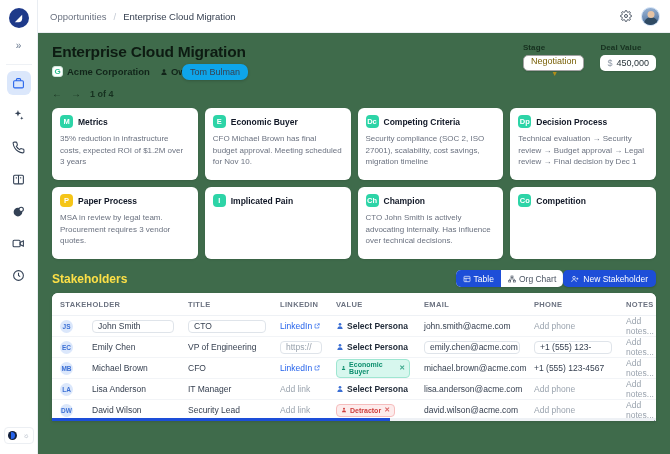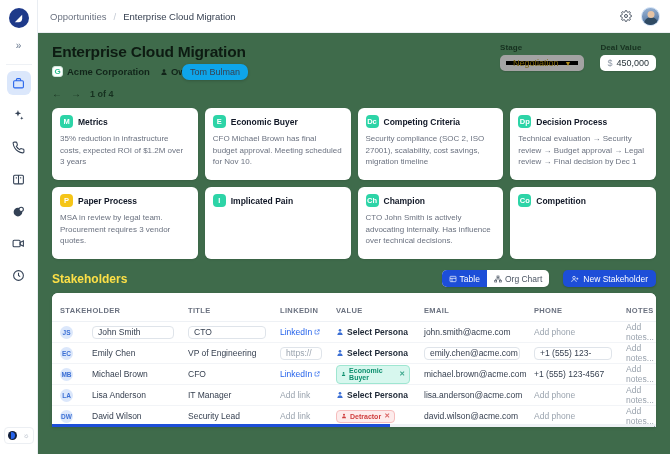--- a/index.html
+++ b/index.html
@@ -105,21 +105,21 @@
   .pager .arw { font-size:10px; }
 
   .hero-right { position:absolute; right:14px; top:10px; display:flex; gap:16px; }
   .field-group { display:flex; flex-direction:column; gap:3px; }
   .field-label { font-size:8px; font-weight:bold; color:#16301f; letter-spacing:.1px; }
   .pill {
     height:16px; border-radius:5px; background:#ffffff;
     display:flex; align-items:center; gap:4px; padding:0 7px; font-size:9px; color:#263238;
     box-shadow:0 1px 1.5px rgba(0,0,0,.12);
   }
-  .pill.stage { background:#000000; border:6px solid #a3a3a3; color:#7a6209; font-weight:normal;}
+  .pill.stage { background:#ffffff; border:1px solid #a3a3a3; color:#7a6209; font-weight:normal;flex-direction:column;}
   .pill .caret { font-size:7px; color:#b08d1a; margin-left:2px;}
   .pill .muted { color:#8b95a3; }
   .pill svg { width:8px;height:8px; color:#6b7280;}
 
   
   .cards { padding:9px 14px 0 14px; display:grid; grid-template-columns:repeat(4,1fr); gap:7px; }
   .card {
     background:#ffffff; border-radius:6px; padding:7px 8px 8px 8px;
     min-height:72px; box-shadow:0 1px 2px rgba(0,0,0,.10);
   }
@@ -128,21 +128,21 @@
     width:13px;height:13px;border-radius:4px; color:#ffffff;
     font-size:7.5px; font-weight:bold; display:flex; align-items:center; justify-content:center;
     flex:0 0 13px;
   }
   .card-title { font-size:8.5px; font-weight:bold; color:#111827; }
   .card-body { font-size:8px; line-height:1.45; color:#6b7280; }
 
   
   .sh-head { display:flex; align-items:center; padding:11px 14px 6px 14px; }
   .sh-title { font-size:12px; font-weight:bold; color:#fde047; }
-  .sh-actions { margin-left:auto; display:flex; align-items:center; gap:14px;justify-content:center; }
+  .sh-actions { margin-left:auto; display:flex; align-items:center; gap:0;justify-content:center; }
   .seg {
     display:flex; background:#ffffff; border-radius:5px; overflow:hidden;
     box-shadow:0 1px 2px rgba(0,0,0,.14);
   }
   .seg-item {
     display:flex; align-items:center; gap:3px; padding:0 7px; height:17px;
     font-size:8.5px; color:#4b5563;
   }
   .seg-item.active { background:#1d4ed8; color:#ffffff; }
   .seg-item svg{ width:8px;height:8px; }
@@ -154,21 +154,21 @@
   .btn-new svg{ width:8px;height:8px;}
 
   .table-wrap {
     margin:0 14px; background:#ffffff; border-radius:6px 6px 0 0;
     overflow:hidden; box-shadow:0 1px 3px rgba(0,0,0,.12);
     position:relative;
   }
   table { width:100%; border-collapse:collapse; table-layout:fixed; }
   th {
     text-align:left; font-size:7.5px; font-weight:bold; color:#6b7280;
-    letter-spacing:.35px; padding:13px 6px 6px 8px; background:#ffffff;
+    letter-spacing:.35px; padding:7px 6px 6px 8px; background:#ffffff;
     border-bottom:1px solid #eef1f5;
   }
   td {
     font-size:8.5px; color:#374151; padding:0 6px 0 8px; height:19.6px;
     border-bottom:1px solid #f2f4f7; vertical-align:middle;
   }
   .col-sh{width:128px;} .col-title{width:92px;} .col-li{width:56px;}
   .col-val{width:88px;} .col-email{width:110px;} .col-phone{width:92px;}
   .col-notes{width:56px;}
 

